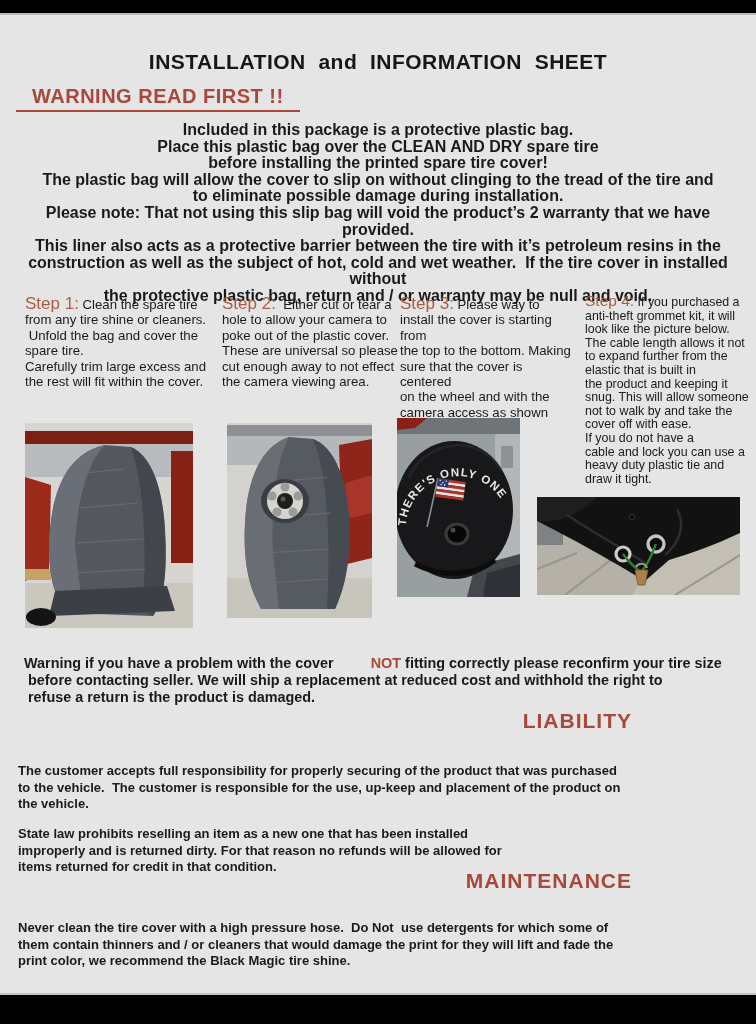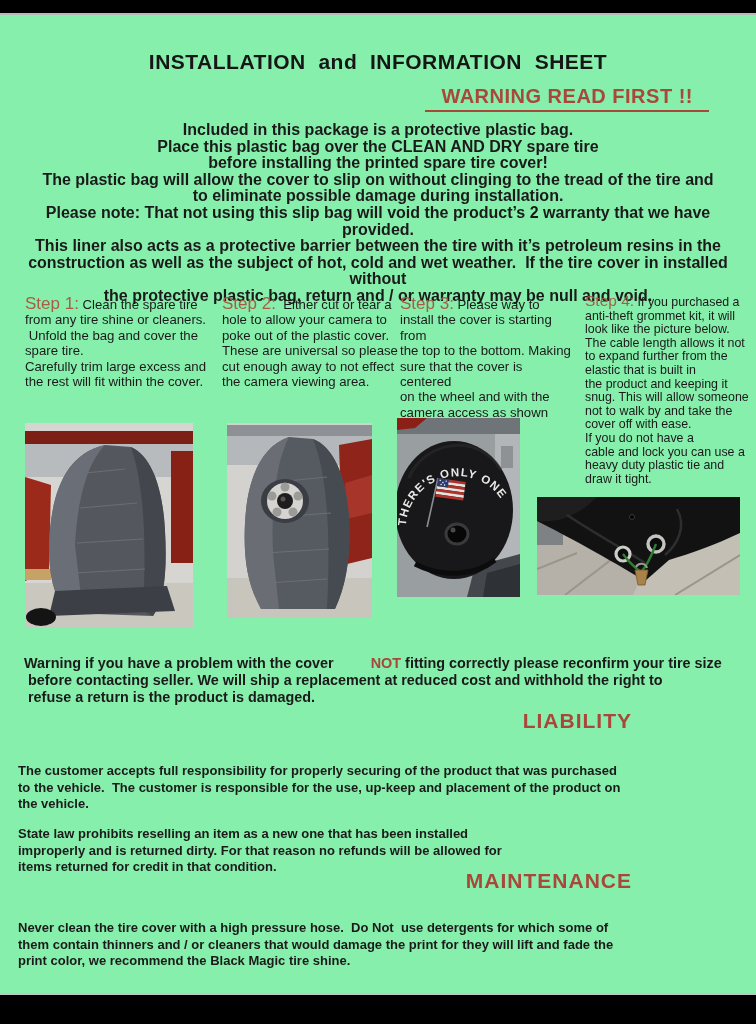--- a/index.html
+++ b/index.html
@@ -5,35 +5,35 @@
   :root{
     --accent:#a8473a;
     --accent-soft:#a85c45;
     --ink:#1a1a1a;
   }
   html,body{margin:0;padding:0;background:#ffffff;}
   .sheet{
     position:relative;
     width:756px;height:1024px;
     margin:0 auto;
-    background:#86efac;
+    background:#e5e5e5;
     font-family:"Liberation Sans","DejaVu Sans",sans-serif;
     color:var(--ink);
     overflow:hidden;
   }
   .bar{position:absolute;left:0;width:756px;background:#000;}
   .bar.top{top:0;height:13px;border-bottom:2px solid #b9b9b9;}
   .bar.bottom{top:993px;height:31px;border-top:2px solid #c4c4c4;}
 
   .title{
     position:absolute;top:50px;left:0;width:756px;
     text-align:center;font-size:21px;font-weight:bold;
     letter-spacing:0.5px;white-space:pre-wrap;color:#161616;
   }
-  .warn-head-wrap{position:absolute;top:85px;left:0;width:709px;text-align:right;}
+  .warn-head-wrap{position:absolute;top:85px;left:16px;width:709px;text-align:left;}
   .warn-head{
     display:inline-block;font-size:20px;font-weight:bold;color:var(--accent);
     border-bottom:2px solid var(--accent);padding:0 16px 2px 16px;
     letter-spacing:0.5px;white-space:pre-wrap;
   }
   .intro{
     position:absolute;top:122px;left:10px;width:736px;
     text-align:center;font-size:16px;font-weight:bold;line-height:16.6px;
   }
   .intro div{white-space:pre-wrap;}

